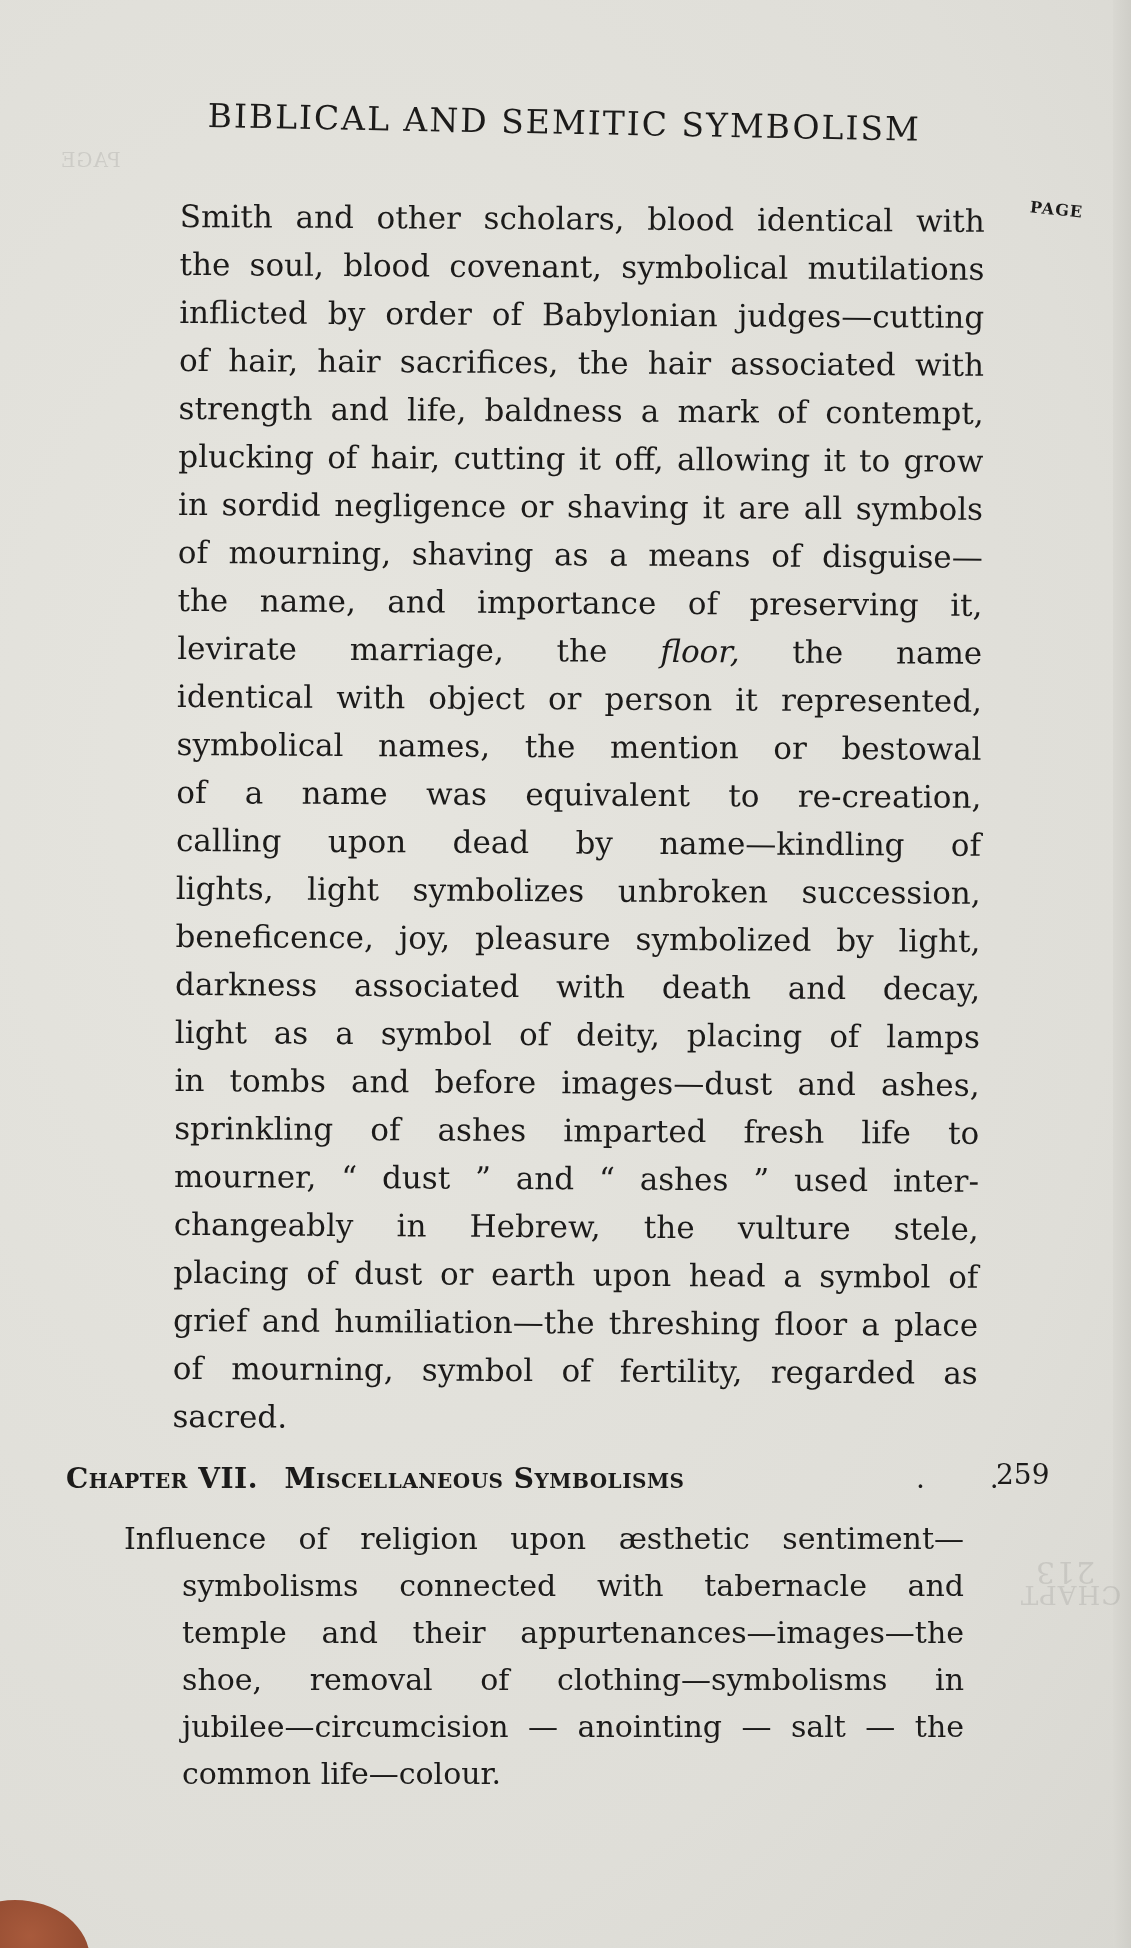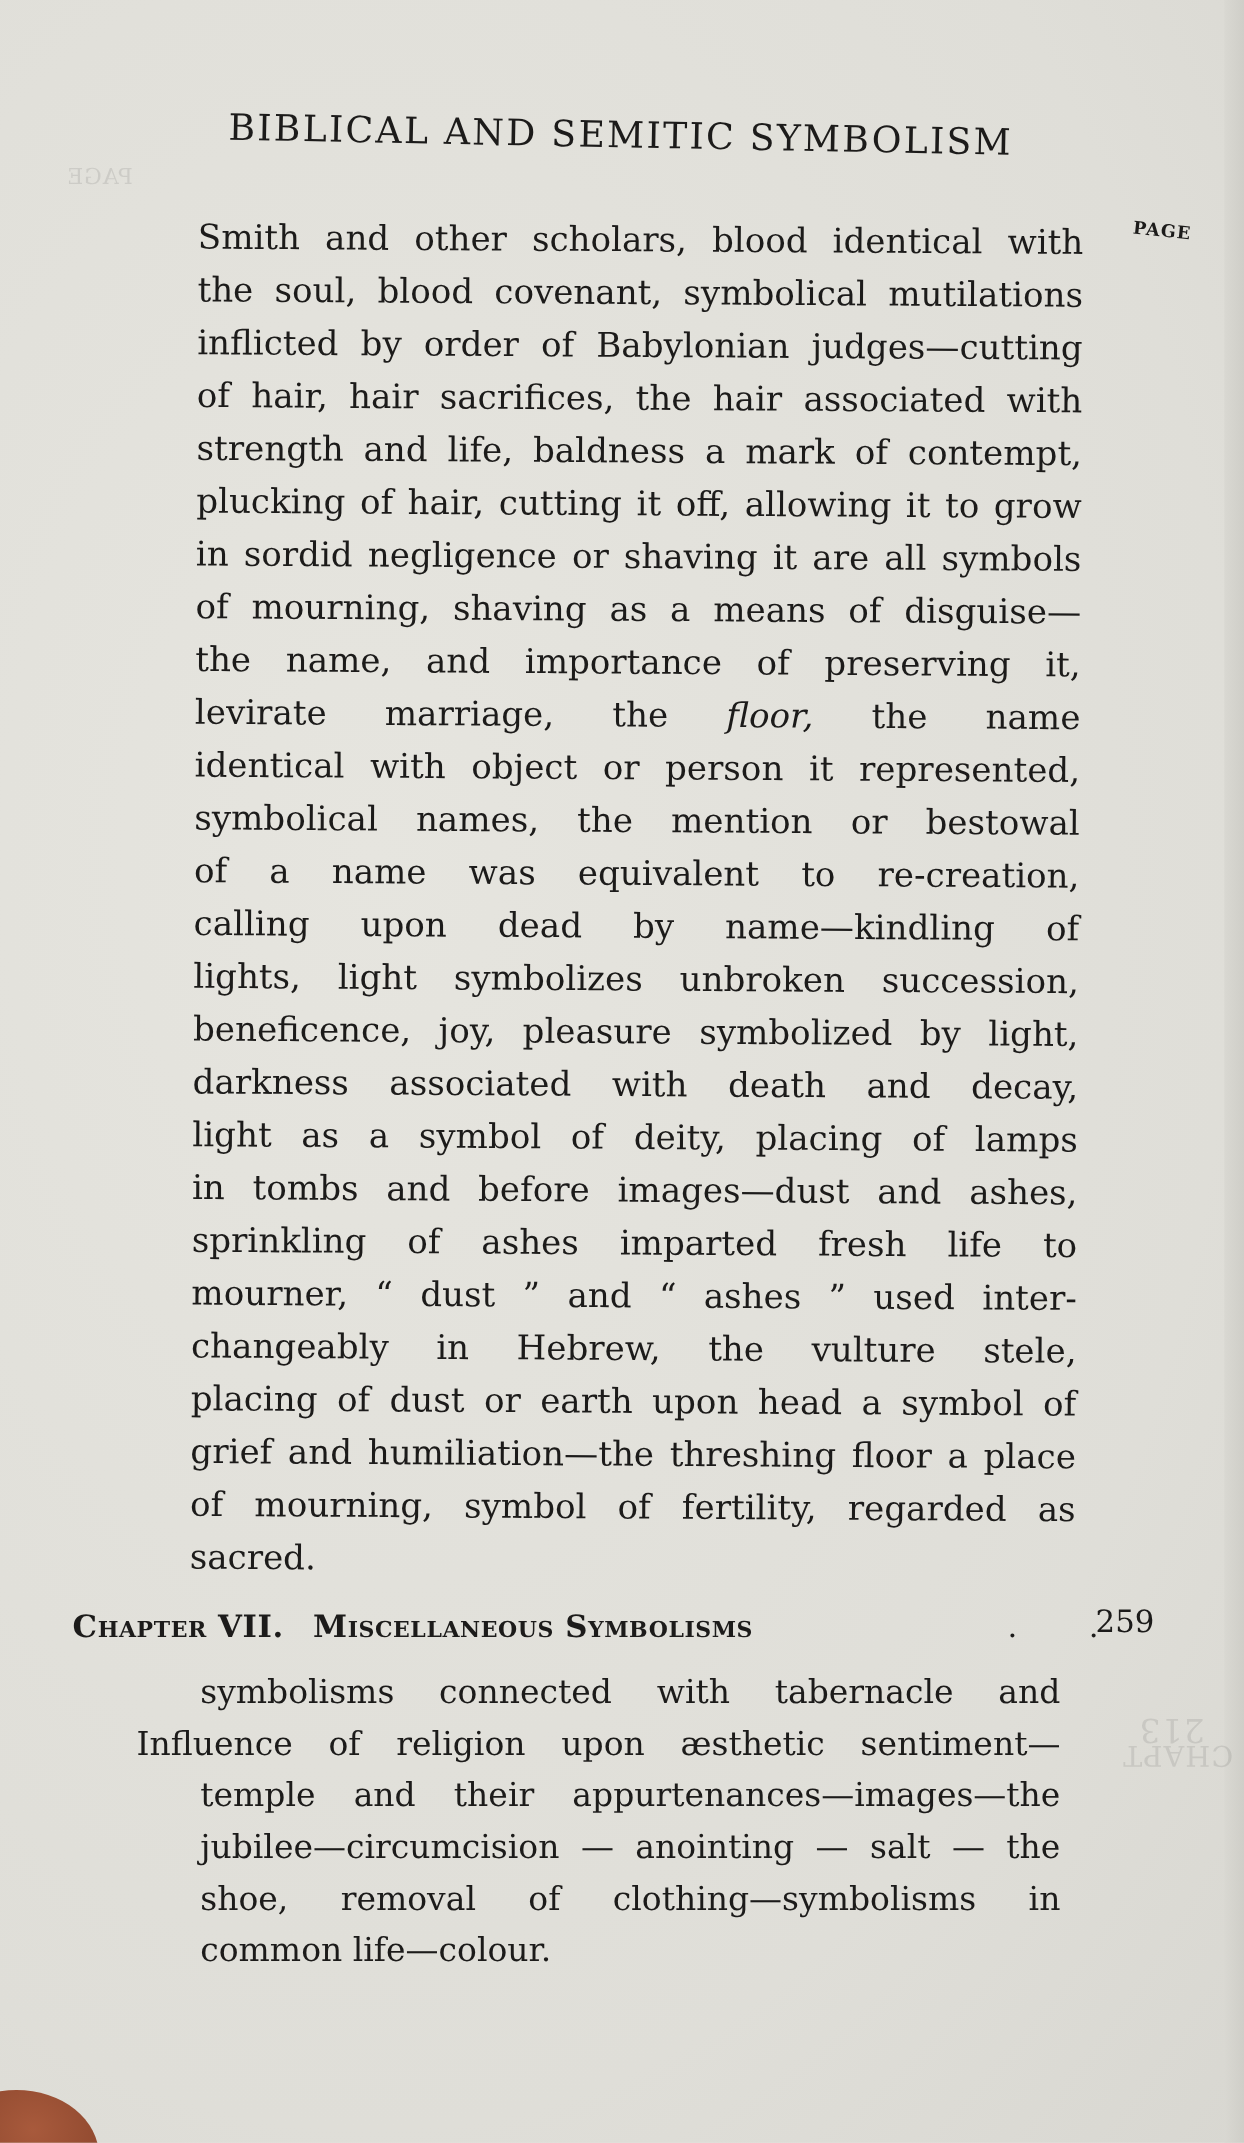--- a/index.html
+++ b/index.html
@@ -168,22 +168,22 @@
   </div>
 
   <div class="chapter">
     <span class="smallcaps">Chapter VII.</span>&nbsp;&nbsp;
     <span class="smallcaps">Miscellaneous Symbolisms</span>
     <span class="dots">. .</span>
     <span class="pg">259</span>
   </div>
 
   <div class="chapter-desc">
+    <span class="line">Influence of religion upon æsthetic sentiment—</span>
     <span class="line indent">symbolisms connected with tabernacle and</span>
-    <span class="line">Influence of religion upon æsthetic sentiment—</span>
     <span class="line indent">temple and their appurtenances—images—the</span>
+    <span class="line indent">shoe, removal of clothing—symbolisms in</span>
     <span class="line indent">jubilee—circumcision — anointing — salt — the</span>
-    <span class="line indent">shoe, removal of clothing—symbolisms in</span>
     <span class="line indent last">common life—colour.</span>
   </div>
 
   <div class="finger"></div>
 </div>
 
 </body></html>

